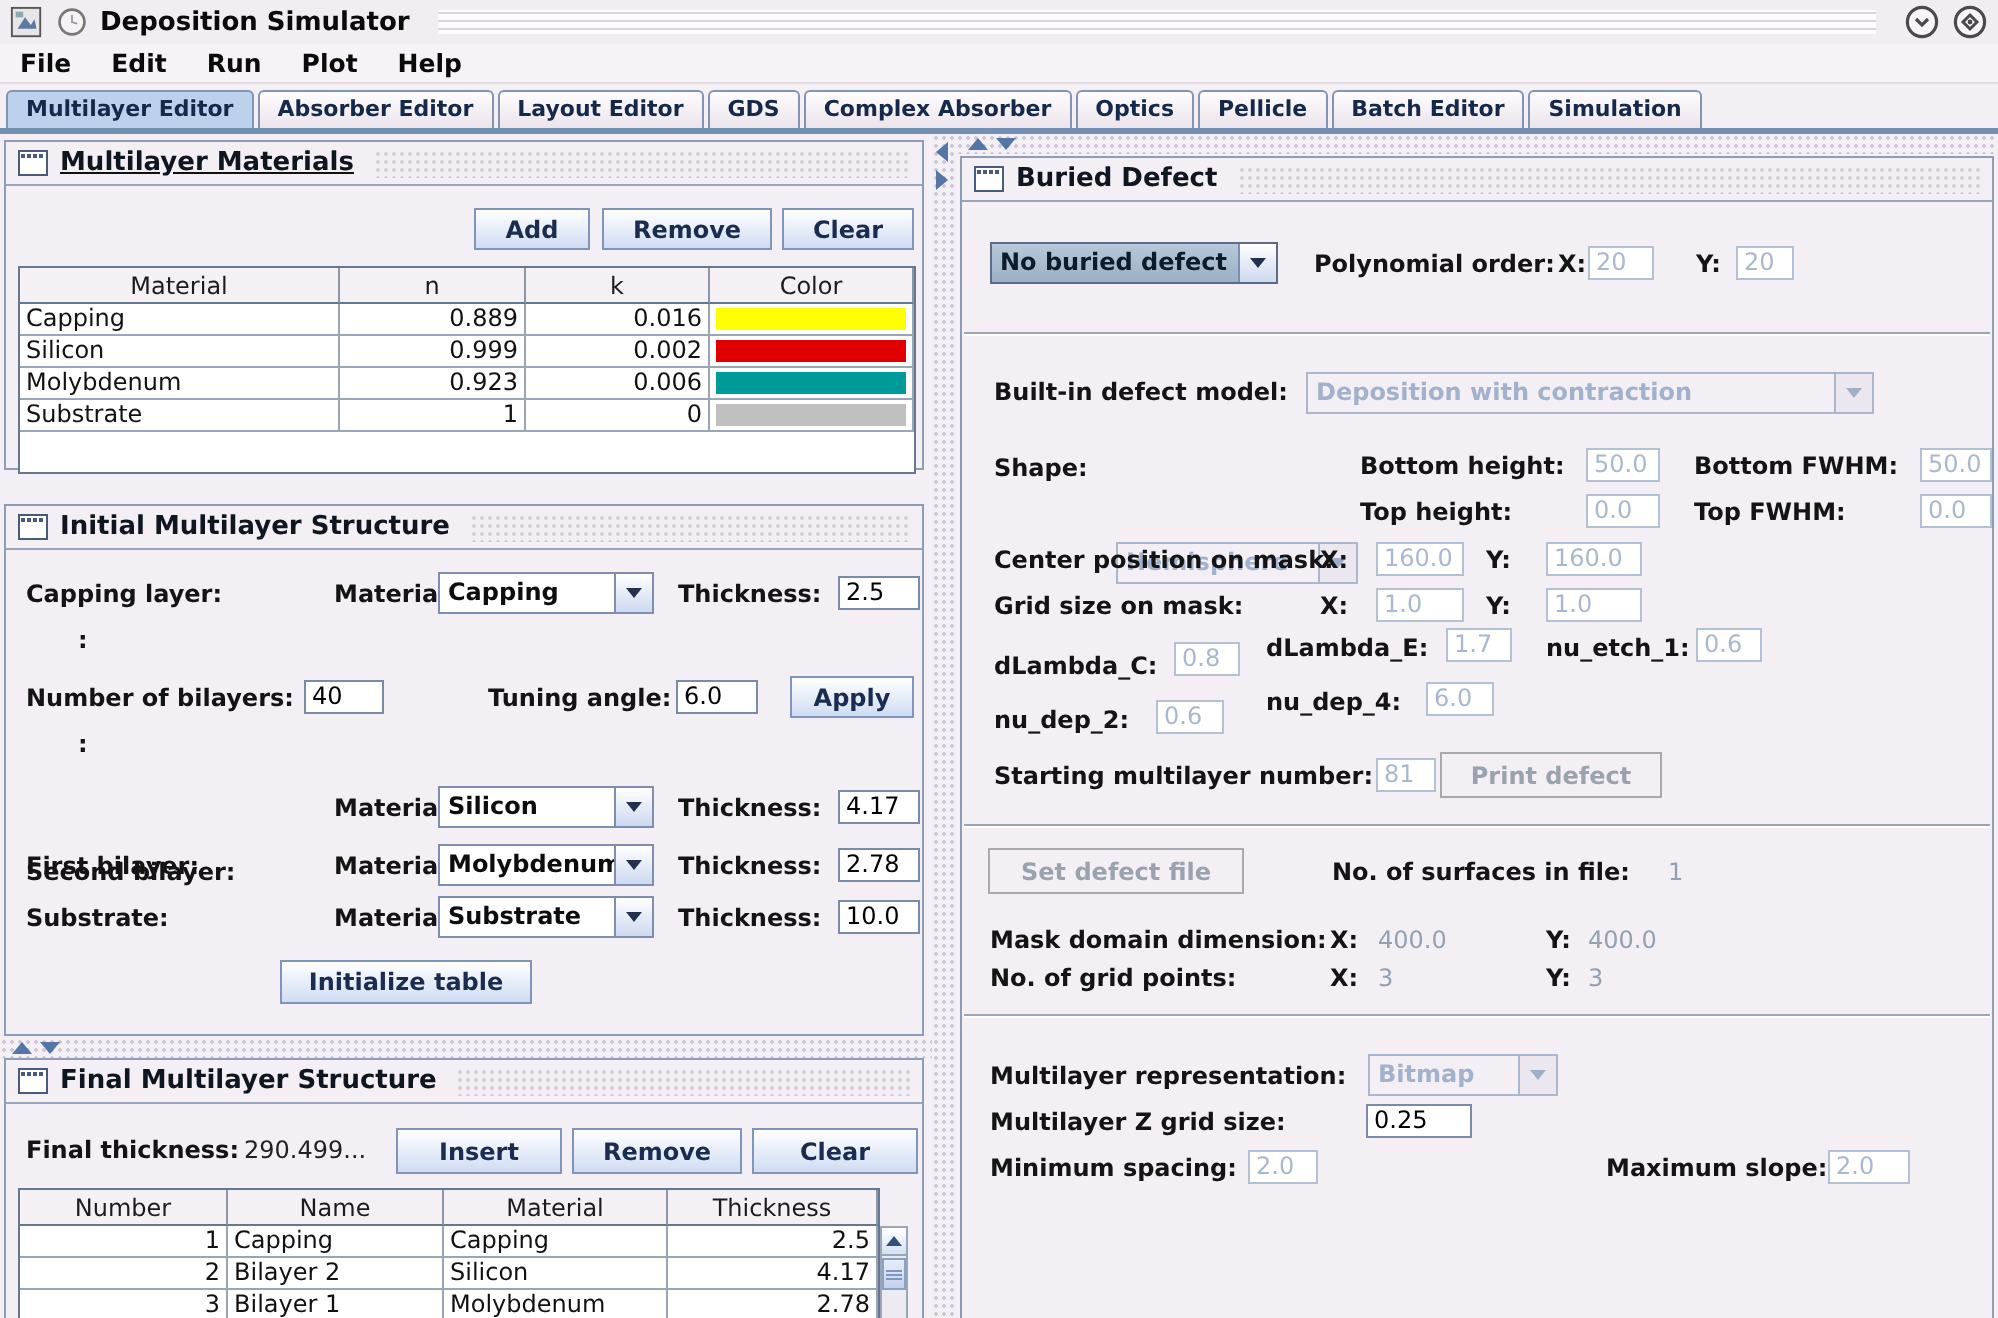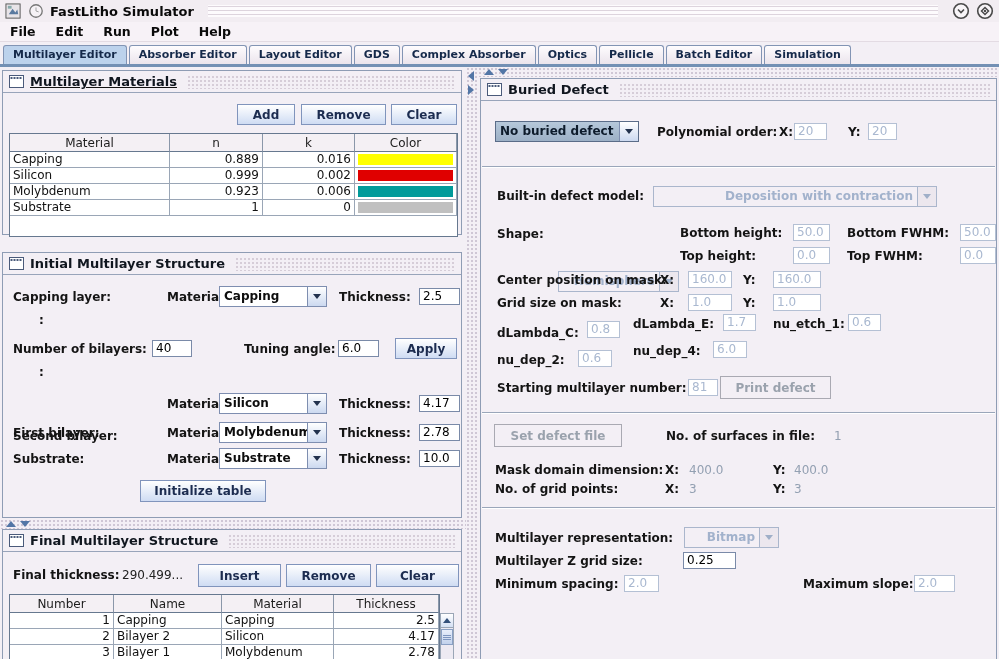--- a/index.html
+++ b/index.html
@@ -45,21 +45,21 @@
   .btn.dis { background:transparent; border:1px solid #a9a9b2; color:#9aa2ad; }
   .field { position:absolute; height:17px; background:#fff; border:1px solid #7a8aa8;
     padding:0 3px; font-size:12px; line-height:15px; color:#000; }
   .field.dis { border-color:#b4c0d4; color:#a9b8d0; }
   .combo { position:absolute; height:21px; display:flex; border:1px solid #7e8eb0; background:#fff; }
   .combo-text { flex:1; font-weight:bold; padding:2px 4px 0; color:#0d0d0d; white-space:nowrap; overflow:hidden; }
   .combo-btn { width:19px; flex:0 0 auto; border-left:1px solid #7e8eb0;
     background:linear-gradient(#ffffff,#ccd9f0); display:flex; align-items:center; justify-content:center; }
   .combo.sel { border-color:#5a6c88; }
   .combo.sel .combo-text { background:linear-gradient(#b6c8da,#9cb0c6); color:#0d1b2b; }
-  .combo.dis { border-color:#aab6cc; background:transparent;text-align:right; }
+  .combo.dis { border-color:#aab6cc; background:transparent; }
   .combo.dis .combo-text { color:#a2b2cc; }
   .combo.dis .combo-btn { background:#ece7ee; border-left-color:#aab6cc; }
   .tri-down { width:0; height:0; border-left:4px solid transparent; border-right:4px solid transparent; border-top:5px solid #22324e; }
   .combo.dis .tri-down { border-top-color:#9fafc8; }
   .sep { position:absolute; left:1px; right:1px; height:2px; border-top:1px solid #9aa6ba; border-bottom:1px solid #ffffff; }
   
   .tbl { position:absolute; background:#fff; border:1px solid #66788f; display:grid; align-content:start; }
   .tbl .hc { background:#f4f0f4; text-align:center; height:18px; line-height:18px; color:#1c1c1c;
     border-right:1px solid #8a97a9; border-bottom:1px solid #66788f; overflow:hidden; }
   .tbl .hc:last-of-type { border-right:none; }
@@ -91,21 +91,21 @@
 <div class="titlebar">
   <svg class="circle-btn" viewBox="0 0 18 18" style="width:17px;height:17px">
     <rect x="1" y="1" width="15" height="15" fill="#e8e4e8" stroke="#555"></rect>
     <path d="M4 12 L8 6 L11 10 L13 7 L14 12 Z" fill="#5a7aa0"></path>
     <rect x="3" y="3" width="4" height="3" fill="#8aa"></rect>
   </svg>
   <svg class="circle-btn" viewBox="0 0 18 18" style="width:16px;height:16px">
     <circle cx="9" cy="9" r="7" fill="#f6f2f6" stroke="#777" stroke-width="1.5"></circle>
     <path d="M9 5 L9 9 L12 10" fill="none" stroke="#999" stroke-width="1"></path>
   </svg>
-  <span class="app-title">FastLitho Simulator</span>
+  <span class="app-title">Deposition Simulator</span>
   <span class="stripes"></span>
   <svg class="circle-btn" viewBox="0 0 18 18">
     <circle cx="9" cy="9" r="7.3" fill="#f8f5f8" stroke="#4a4a4a" stroke-width="1.6"></circle>
     <path d="M6 7.5 L9 10.5 L12 7.5" fill="none" stroke="#4a4a4a" stroke-width="1.6"></path>
   </svg>
   <svg class="circle-btn" viewBox="0 0 18 18">
     <circle cx="9" cy="9" r="7.3" fill="#f8f5f8" stroke="#4a4a4a" stroke-width="1.6"></circle>
     <path d="M9 5.5 L12.5 9 L9 12.5 L5.5 9 Z" fill="none" stroke="#4a4a4a" stroke-width="1.5"></path>
     <circle cx="9" cy="9" r="1.2" fill="#4a4a4a"></circle>
   </svg>

